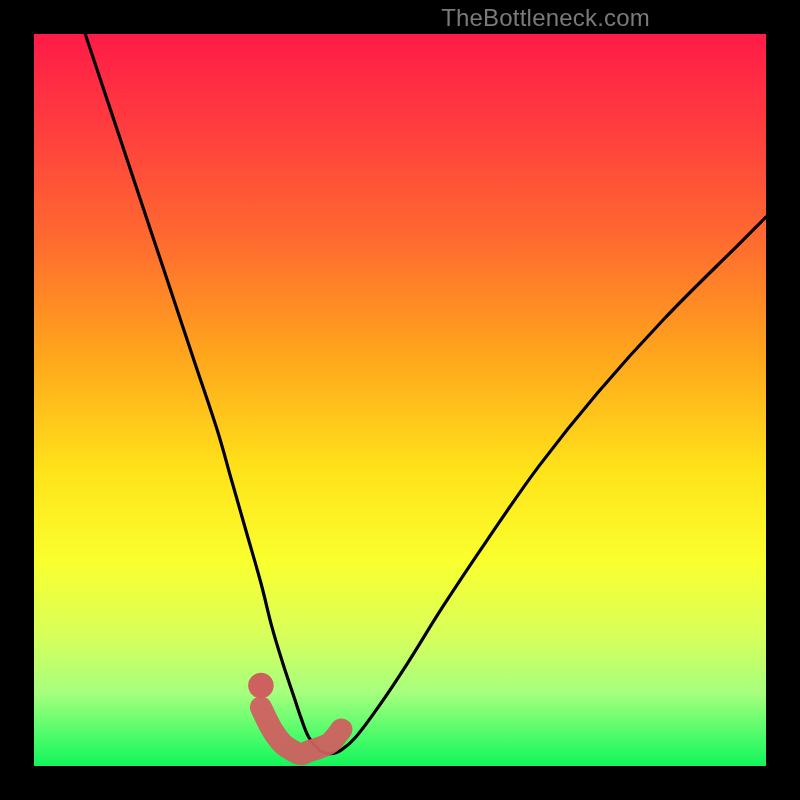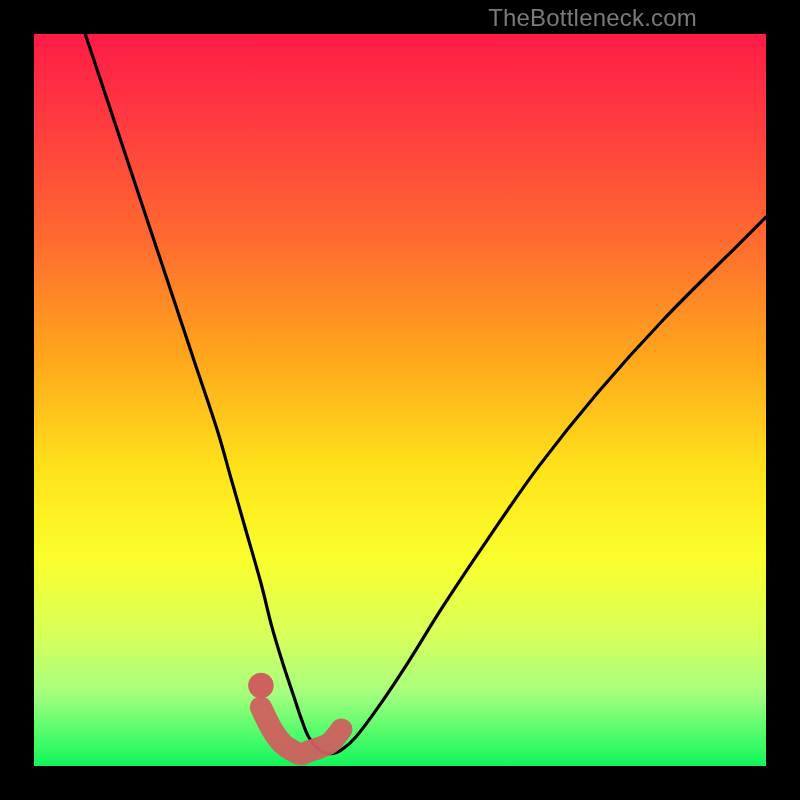--- a/index.html
+++ b/index.html
@@ -11,21 +11,20 @@
     overflow: hidden;
     font-family: Arial, Helvetica, sans-serif;
   }
   .frame {
     position: absolute;
     top: 0;
     left: 0;
     width: 660px;
     height: 800px;
     background: #000;
-    padding-left: 47px;
   }
   .plot {
     position: absolute;
     top: 34px;
     left: 34px;
     width: 732px;
     height: 732px;
     background: linear-gradient(
       to bottom,
       #ff1b47 0%,

